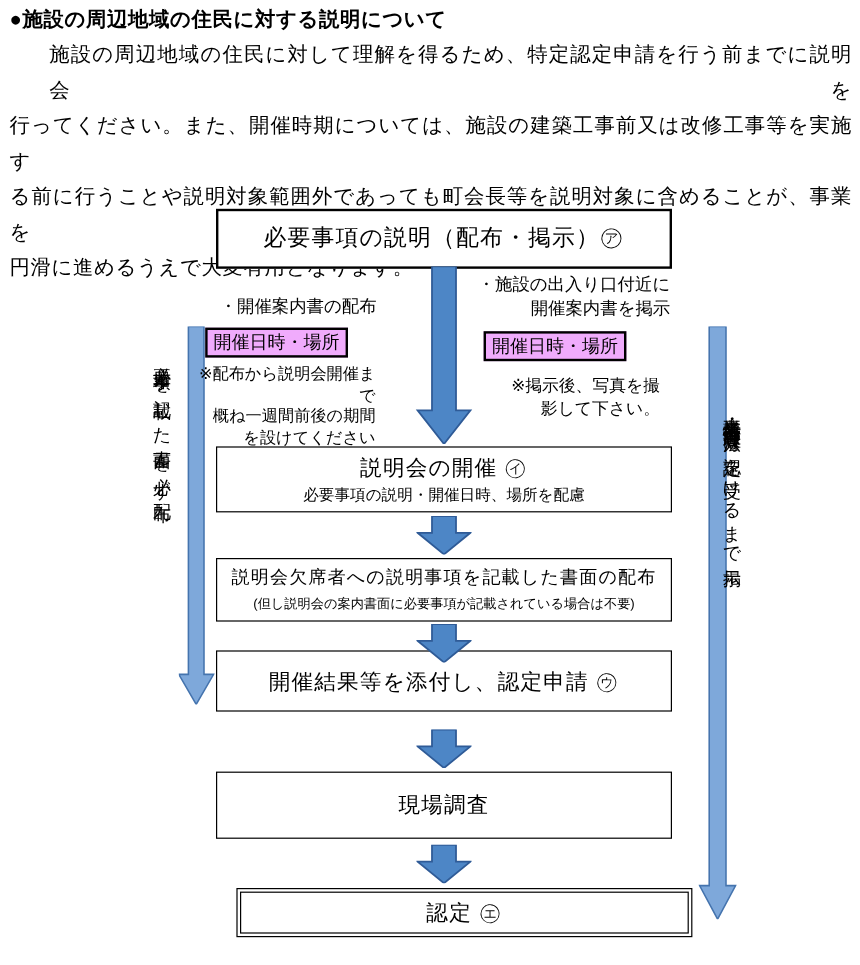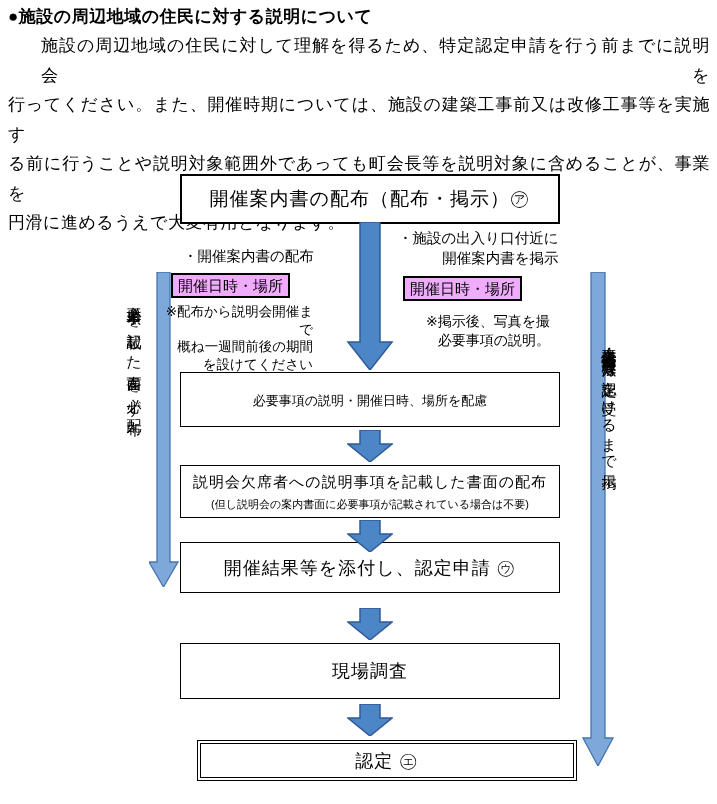--- a/index.html
+++ b/index.html
@@ -70,24 +70,25 @@
 
   <div class="doc-title">●施設の周辺地域の住民に対する説明について</div>
   <div class="para">
     <div class="pline indent fill">施設の周辺地域の住民に対して理解を得るため、特定認定申請を行う前までに説明会を</div>
     <div class="pline fill">行ってください。また、開催時期については、施設の建築工事前又は改修工事等を実施す</div>
     <div class="pline fill">る前に行うことや説明対象範囲外であっても町会長等を説明対象に含めることが、事業を</div>
     <div class="pline">円滑に進めるうえで大変有用となります。</div>
   </div>
 
   <div class="fbox" id="box1">
-    <div class="t1">開催案内書の配布（配布・掲示）㋐</div>
+    <div class="t1">必要事項の説明（配布・掲示）㋐</div>
   </div>
 
   <div class="fbox" id="box2">
+    <div class="t1">説明会の開催 ㋑</div>
     <div class="t2">必要事項の説明・開催日時、場所を配慮</div>
   </div>
 
   <div class="fbox" id="box3">
     <div class="t1">説明会欠席者への説明事項を記載した書面の配布</div>
     <div class="t2">(但し説明会の案内書面に必要事項が記載されている場合は不要)</div>
   </div>
 
   <div class="fbox" id="box4">
     <div class="t1">開催結果等を添付し、認定申請 ㋒</div>
@@ -127,18 +128,18 @@
   <div class="note bullet-note" style="left:183px;top:246px">・開催案内書の配布</div>
   <div class="badge" style="left:171px;top:273px">開催日時・場所</div>
   <div class="note caution" style="left:153px;top:303px;width:160px">※配布から説明会開催まで
 概ね一週間前後の期間
 を設けてください</div>
 
   <div class="note bullet-note" style="left:398px;top:228px">・施設の出入り口付近に
 　開催案内書を掲示</div>
   <div class="badge" style="left:403px;top:276px">開催日時・場所</div>
   <div class="note caution" style="left:400px;top:312px;width:150px;font-size:14px;line-height:19px">※掲示後、写真を撮
-必要事項の説明。</div>
+影して下さい。</div>
 
   <div class="rail-label" style="left:124px;top:294px;height:280px">必要事項を記載した書面を必ず配布</div>
   <div class="rail-label" style="left:599px;top:336px;height:414px;letter-spacing:1px">事業者情報・苦情窓口・管理方法は認定を受けるまで掲示</div>
 
 </div>
 
 </body></html>

